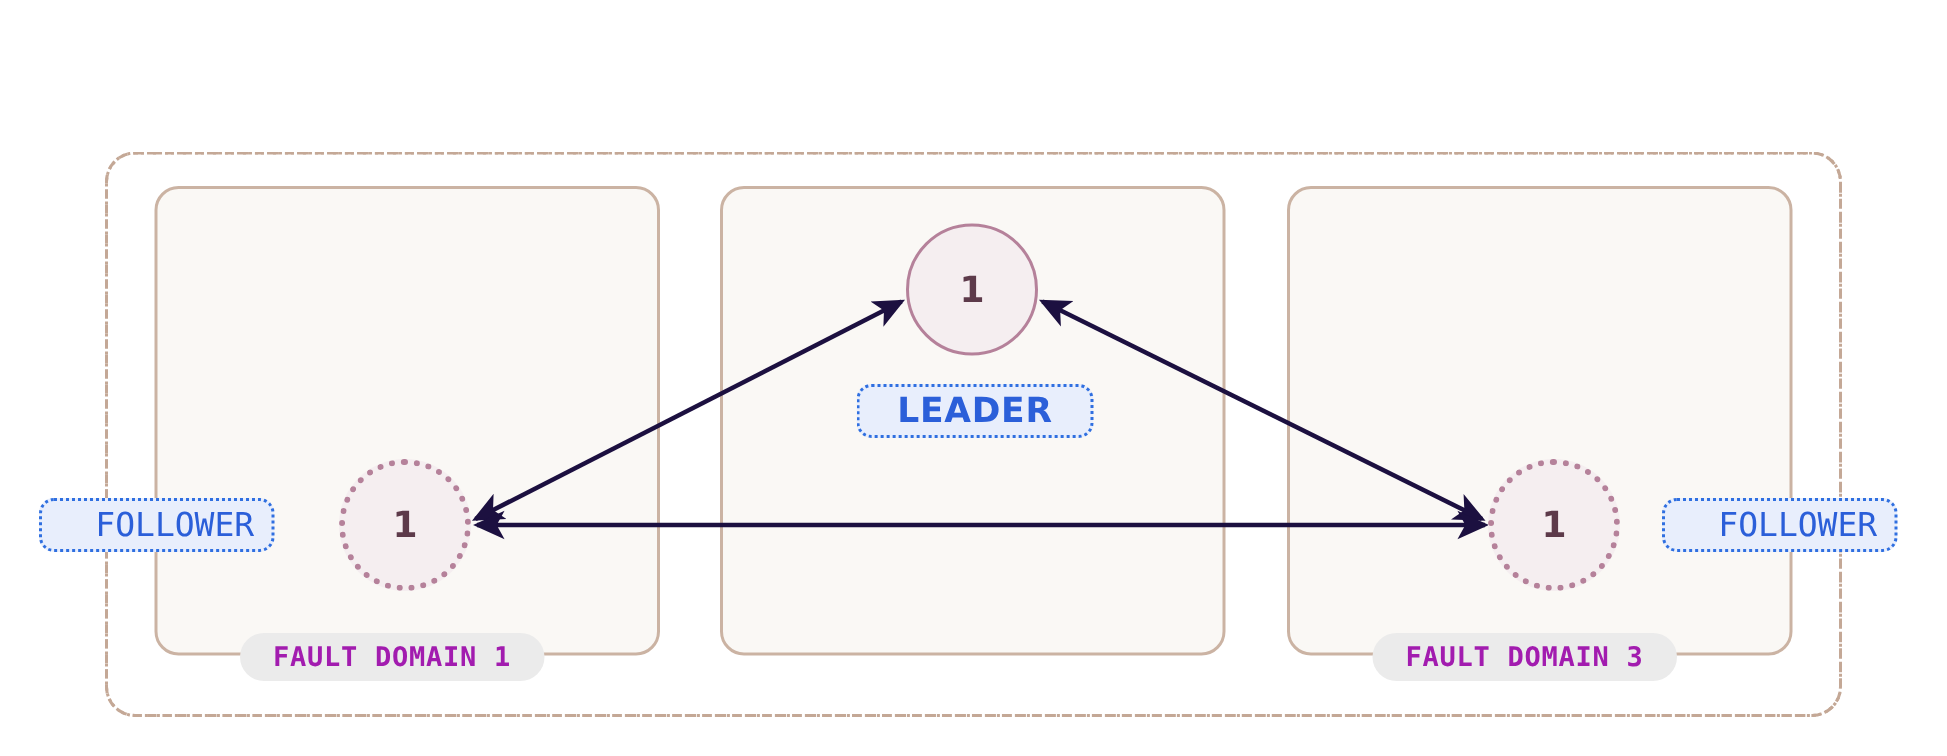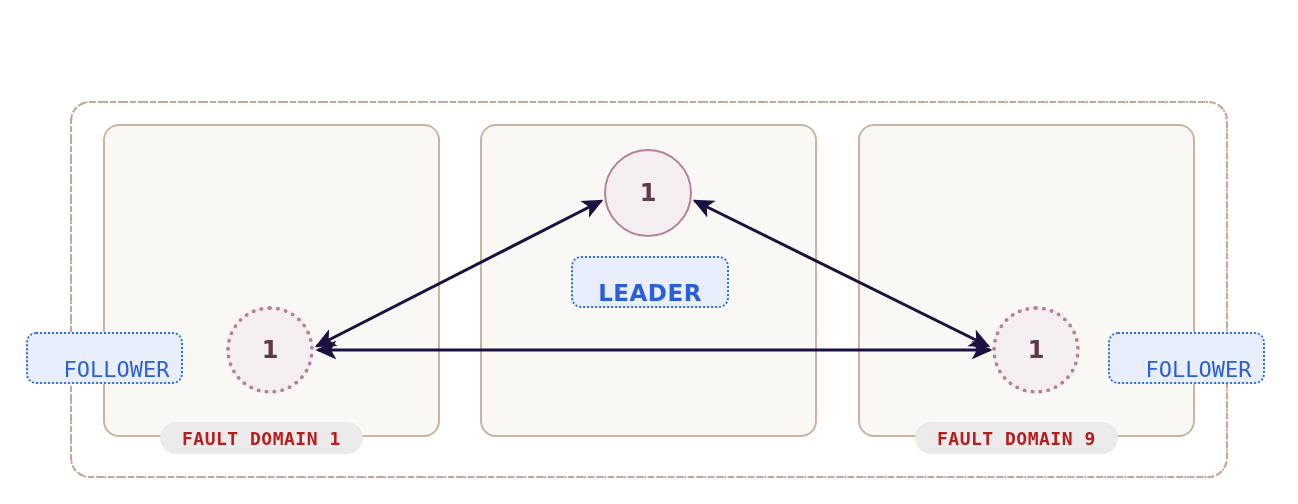--- a/index.html
+++ b/index.html
@@ -85,21 +85,21 @@
     box-sizing: border-box;
     display: flex;
     align-items: center;
     justify-content: center;
     background: #ebebeb;
     border-radius: 16px;
     padding: 0 22px;
     font-family: "DejaVu Sans Mono", monospace;
     font-weight: bold;
     font-size: 18px;
-    color: #b91c1c;
+    color: #a21caf;
     letter-spacing: 0.5px;
     white-space: pre;
   }
   #domain-label-1 { left: 160px; }
   #domain-label-2 { left: 537px; }
   #domain-label-3 { left: 915px; }
 
   
   #edges {
     position: absolute;
@@ -134,23 +134,23 @@
   }
   #node-leader   { left: 604px; top: 149px; }
   #node-follower-1 { left: 226px; top: 306px; }
   #node-follower-2 { left: 992px; top: 306px; }
 
   
   .role-badge {
     position: absolute;
     box-sizing: border-box;
     display: flex;
-    align-items: flex-end;
-    justify-content: center;
-    height: 52px;
+    align-items: center;
+    justify-content: center;
+    height: 36px;
     border: 2px dotted #2f6fe0;
     border-radius: 10px;
     background: #e8eefc;
     color: #2b5fd9;
     white-space: pre;
   }
   #badge-leader {
     left: 571px;
     top: 256px;
     width: 158px;
@@ -214,16 +214,16 @@
     <span>FOLLOWER</span>
   </div>
   <div class="role-badge badge-follower" id="badge-follower-right">
     <span>FOLLOWER</span>
   </div>
 
   <div class="domain-label" id="domain-label-1">
     <span>FAULT DOMAIN 1</span>
   </div>
   <div class="domain-label" id="domain-label-3">
-    <span>FAULT DOMAIN 9</span>
+    <span>FAULT DOMAIN 3</span>
   </div>
 
 </div>
 
 </body></html>

